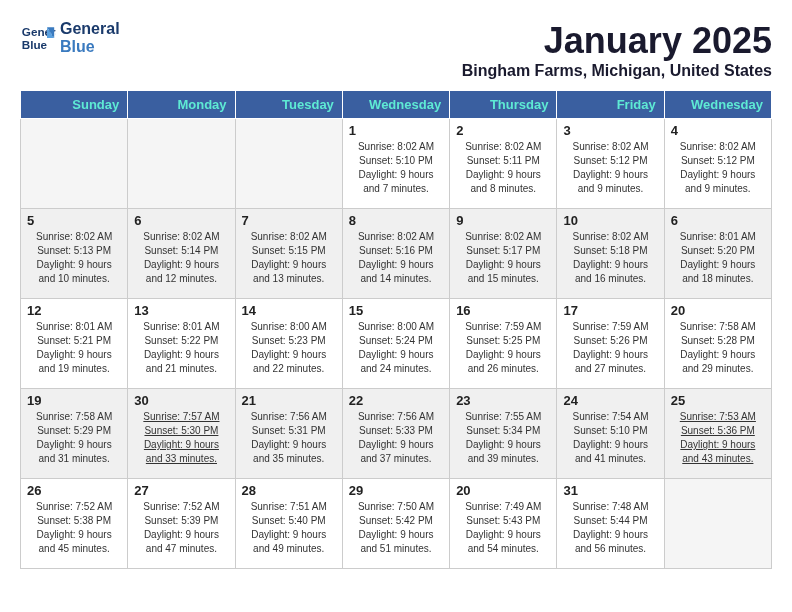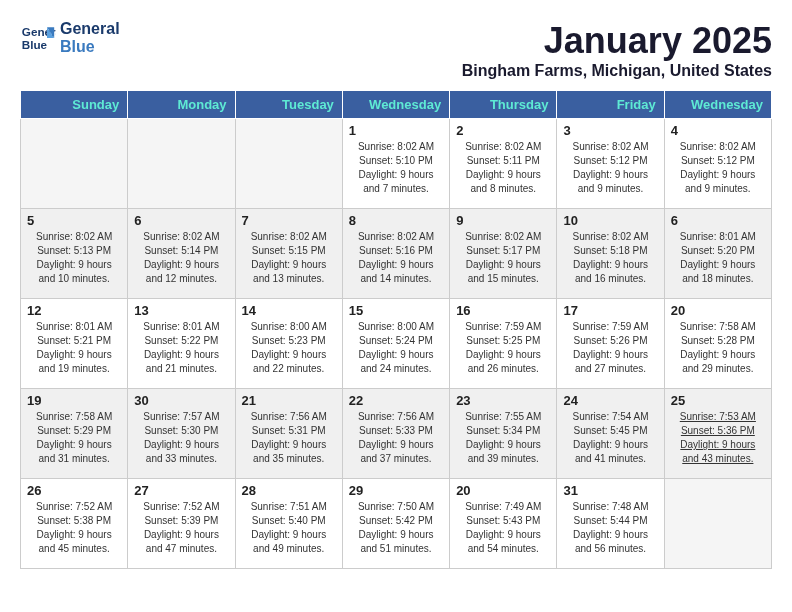--- a/index.html
+++ b/index.html
@@ -252,21 +252,21 @@
       <tr class="row-shaded">
         <td>
           <span class="day-num">19</span>
           <div class="day-info" style="white-space: pre-line;">Sunrise: 7:58 AM
 Sunset: 5:29 PM
 Daylight: 9 hours
 and 31 minutes.</div>
         </td>
         <td>
           <span class="day-num">30</span>
-          <div class="day-info" style="white-space: pre-line;">Sunrise: 7:57 AM
+          <div class="day-info" style="white-space: pre-line; text-decoration: underline;">Sunrise: 7:57 AM
 Sunset: 5:30 PM
 Daylight: 9 hours
 and 33 minutes.</div>
         </td>
         <td>
           <span class="day-num">21</span>
           <div class="day-info" style="white-space: pre-line;">Sunrise: 7:56 AM
 Sunset: 5:31 PM
 Daylight: 9 hours
 and 35 minutes.</div>
@@ -281,21 +281,21 @@
         <td>
           <span class="day-num">23</span>
           <div class="day-info" style="white-space: pre-line;">Sunrise: 7:55 AM
 Sunset: 5:34 PM
 Daylight: 9 hours
 and 39 minutes.</div>
         </td>
         <td>
           <span class="day-num">24</span>
           <div class="day-info" style="white-space: pre-line;">Sunrise: 7:54 AM
-Sunset: 5:45 PM
+Sunset: 5:10 PM
 Daylight: 9 hours
 and 41 minutes.</div>
         </td>
         <td>
           <span class="day-num">25</span>
           <div class="day-info" style="white-space: pre-line; text-decoration: underline;">Sunrise: 7:53 AM
 Sunset: 5:36 PM
 Daylight: 9 hours
 and 43 minutes.</div>
         </td>

